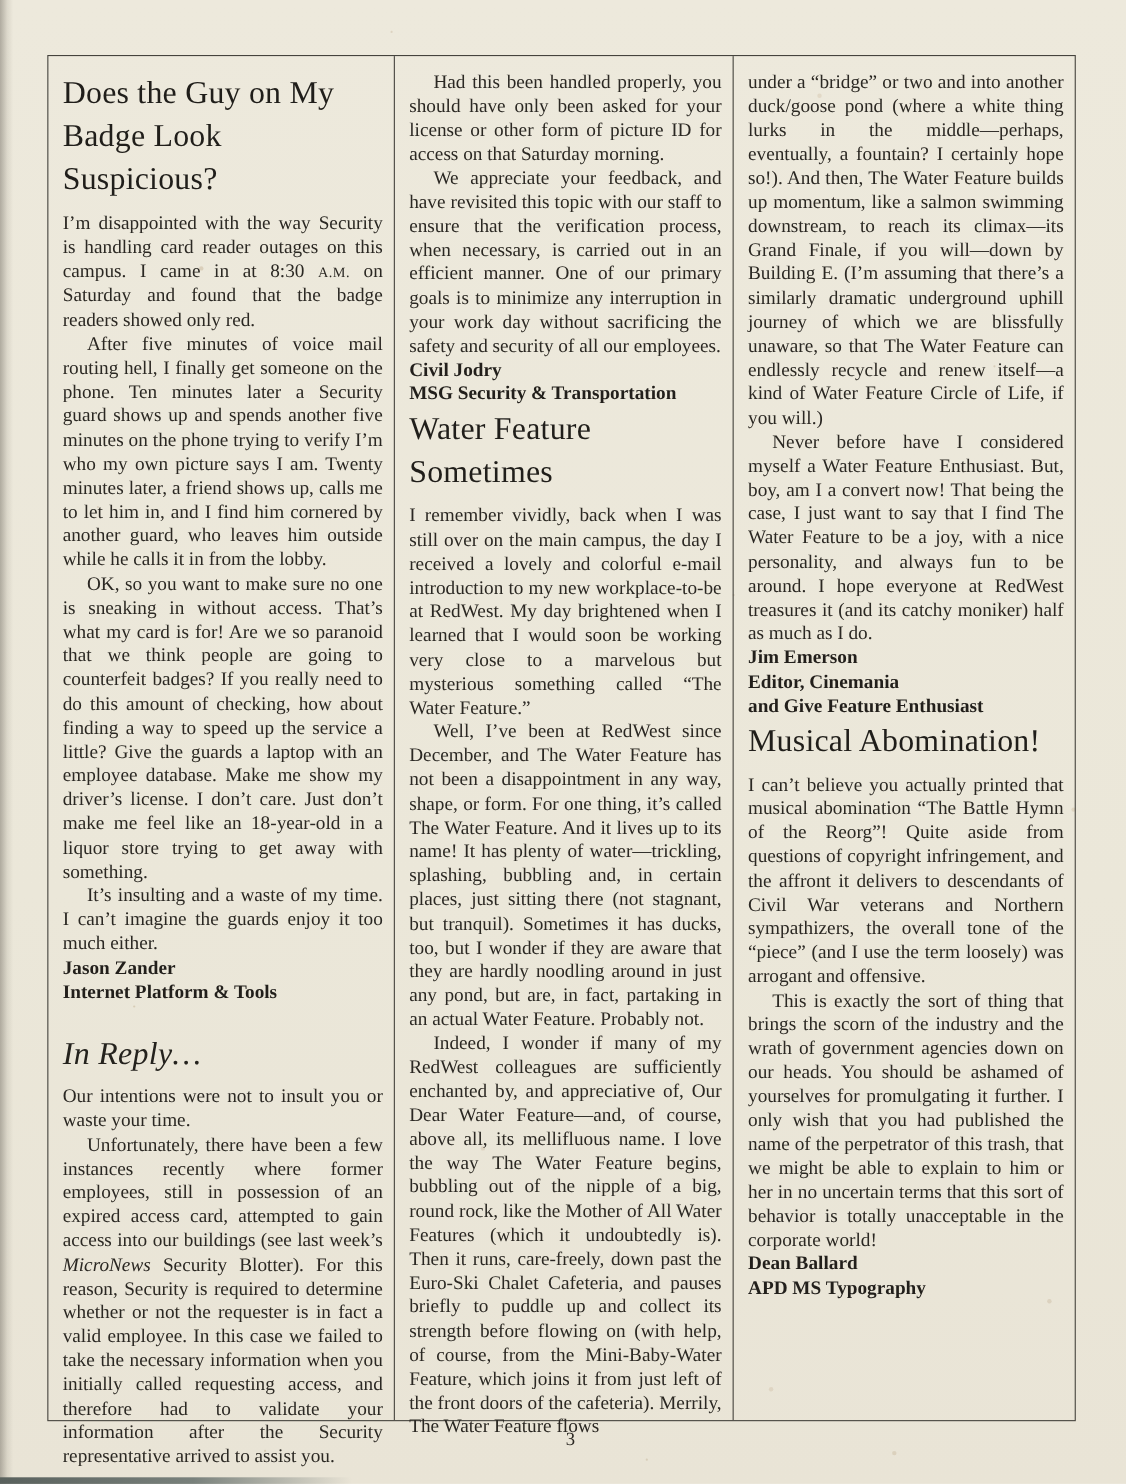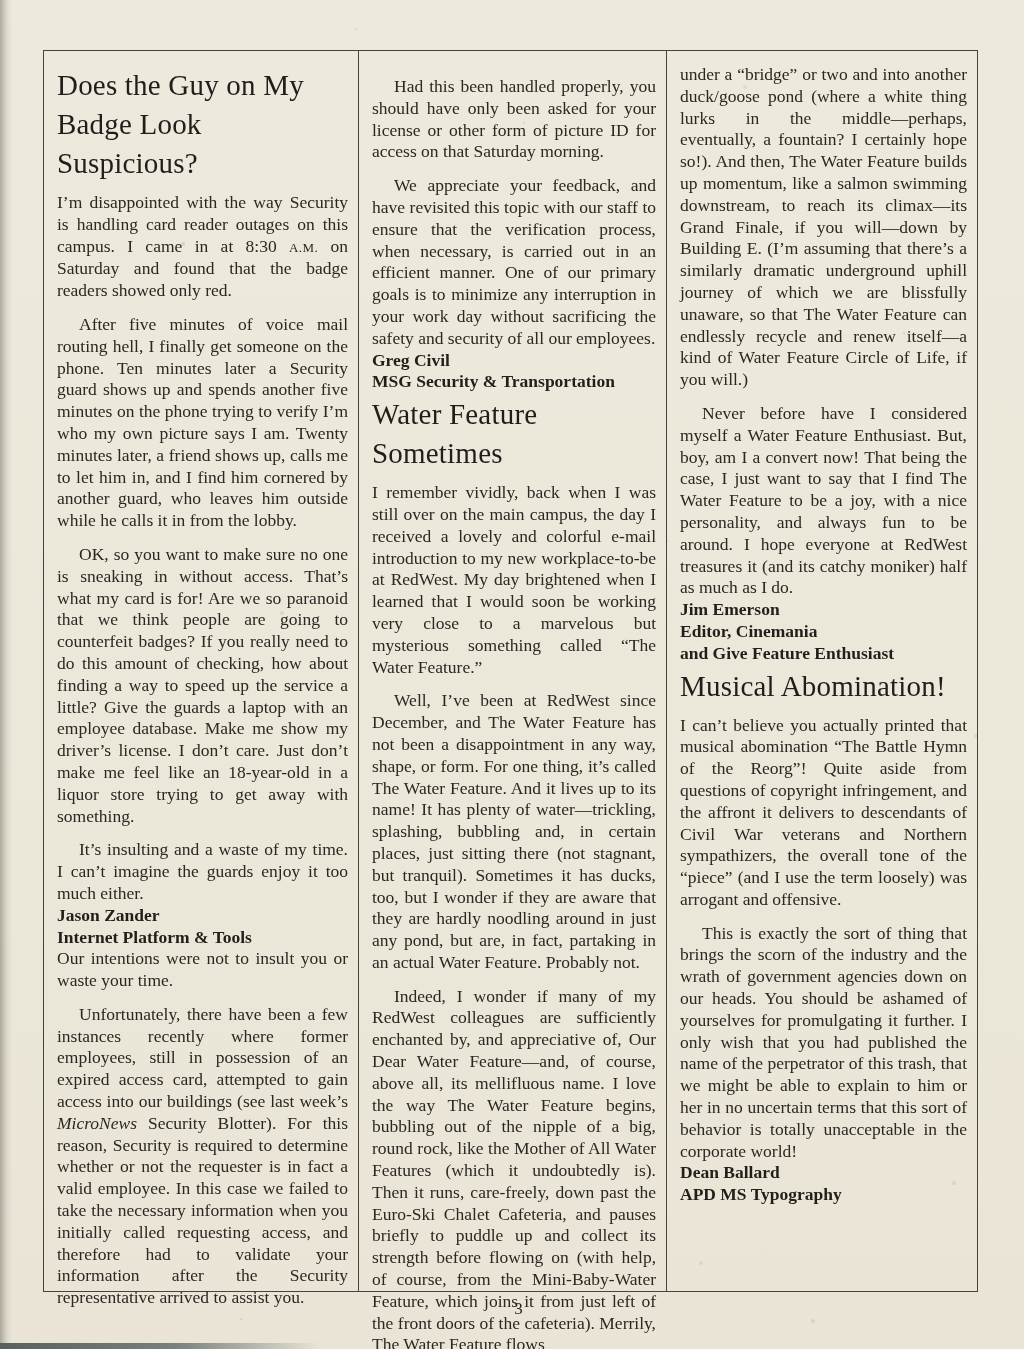--- a/index.html
+++ b/index.html
@@ -34,21 +34,21 @@
   .col3{flex:1;}
   h1.headline{
     font-weight:400;font-size:29px;line-height:39px;letter-spacing:0.2px;
     margin:2px 0 9px;color:#201e1a;max-width:274px;
   }
   h2.reply{
     font-weight:400;font-style:italic;font-size:29px;line-height:32px;
     margin:30px 0 12px;color:#24221d;letter-spacing:0.3px;
   }
   p{margin:0;font-size:17.5px;line-height:21.8px;text-align:justify;color:#2b2823;hyphens:auto;}
-  p.indent{text-indent:22px;margin-top:12px;}
+  p.indent{text-indent:22px;}
   p.sig{font-weight:700;text-align:left;color:#221f1b;}
   .mt{margin-top:38px;}
   .mt2{margin-top:48px;}
   .sc{font-size:13px;letter-spacing:0.4px;}
   .page-num{position:absolute;top:1299px;left:43px;width:935px;text-align:center;
     font-size:17px;color:#2b2823;padding-left:16px;box-sizing:border-box;}
 </style>
 </head>
 <body>
 
@@ -59,28 +59,29 @@
 <div class="sheet">
 
   <div class="col col1">
     <h1 class="headline">Does the Guy on My Badge Look Suspicious?</h1>
     <p><span>I’m disappointed with the way Security is handling card reader outages on this campus. I came in at 8:30 </span><span class="sc">A.M.</span><span> on Saturday and found that the badge readers showed only red.</span></p>
     <p class="indent">After five minutes of voice mail routing hell, I finally get someone on the phone. Ten minutes later a Security guard shows up and spends another five minutes on the phone trying to verify I’m who my own picture says I am. Twenty minutes later, a friend shows up, calls me to let him in, and I find him cornered by another guard, who leaves him outside while he calls it in from the lobby.</p>
     <p class="indent">OK, so you want to make sure no one is sneaking in without access. That’s what my card is for! Are we so paranoid that we think people are going to counterfeit badges? If you really need to do this amount of checking, how about finding a way to speed up the service a little? Give the guards a laptop with an employee database. Make me show my driver’s license. I don’t care. Just don’t make me feel like an 18-year-old in a liquor store trying to get away with something.</p>
     <p class="indent">It’s insulting and a waste of my time. I can’t imagine the guards enjoy it too much either.</p>
     <p class="sig">Jason Zander</p>
     <p class="sig">Internet Platform &amp; Tools</p>
+    <h2 class="reply">In Reply…</h2>
     <p>Our intentions were not to insult you or waste your time.</p>
     <p class="indent"><span>Unfortunately, there have been a few instances recently where former employees, still in possession of an expired access card, attempted to gain access into our buildings (see last week’s </span><i>MicroNews</i><span> Security Blotter). For this reason, Security is required to determine whether or not the requester is in fact a valid employee. In this case we failed to take the necessary information when you initially called requesting access, and therefore had to validate your information after the Security representative arrived to assist you.</span></p>
   </div>
 
   <div class="col col2">
     <p class="indent">Had this been handled properly, you should have only been asked for your license or other form of picture ID for access on that Saturday morning.</p>
     <p class="indent">We appreciate your feedback, and have revisited this topic with our staff to ensure that the verification process, when necessary, is carried out in an efficient manner. One of our primary goals is to minimize any interruption in your work day without sacrificing the safety and security of all our employees.</p>
-    <p class="sig">Greg Civil</p>
+    <p class="sig">Civil Jodry</p>
     <p class="sig">MSG Security &amp; Transportation</p>
     <h1 class="headline mt">Water Feature Sometimes</h1>
     <p>I remember vividly, back when I was still over on the main campus, the day I received a lovely and colorful e-mail introduction to my new workplace-to-be at RedWest. My day brightened when I learned that I would soon be working very close to a marvelous but mysterious something called “The Water Feature.”</p>
     <p class="indent">Well, I’ve been at RedWest since December, and The Water Feature has not been a disappointment in any way, shape, or form. For one thing, it’s called The Water Feature. And it lives up to its name! It has plenty of water—trickling, splashing, bubbling and, in certain places, just sitting there (not stagnant, but tranquil). Sometimes it has ducks, too, but I wonder if they are aware that they are hardly noodling around in just any pond, but are, in fact, partaking in an actual Water Feature. Probably not.</p>
     <p class="indent">Indeed, I wonder if many of my RedWest colleagues are sufficiently enchanted by, and appreciative of, Our Dear Water Feature—and, of course, above all, its mellifluous name. I love the way The Water Feature begins, bubbling out of the nipple of a big, round rock, like the Mother of All Water Features (which it undoubtedly is). Then it runs, care-freely, down past the Euro-Ski Chalet Cafeteria, and pauses briefly to puddle up and collect its strength before flowing on (with help, of course, from the Mini-Baby-Water Feature, which joins it from just left of the front doors of the cafeteria). Merrily, The Water Feature flows</p>
   </div>
 
   <div class="col col3">
     <p>under a “bridge” or two and into another duck/goose pond (where a white thing lurks in the middle—perhaps, eventually, a fountain? I certainly hope so!). And then, The Water Feature builds up momentum, like a salmon swimming downstream, to reach its climax—its Grand Finale, if you will—down by Building E. (I’m assuming that there’s a similarly dramatic underground uphill journey of which we are blissfully unaware, so that The Water Feature can endlessly recycle and renew itself—a kind of Water Feature Circle of Life, if you will.)</p>
     <p class="indent">Never before have I considered myself a Water Feature Enthusiast. But, boy, am I a convert now! That being the case, I just want to say that I find The Water Feature to be a joy, with a nice personality, and always fun to be around. I hope everyone at RedWest treasures it (and its catchy moniker) half as much as I do.</p>

